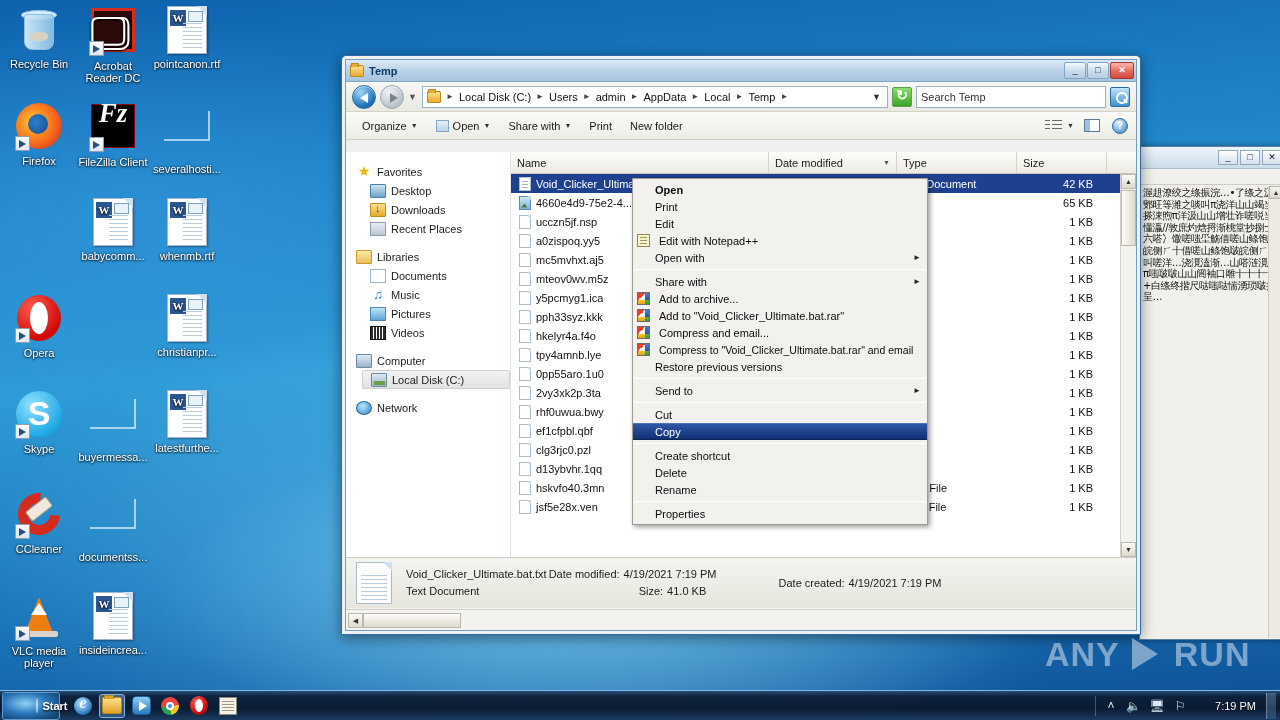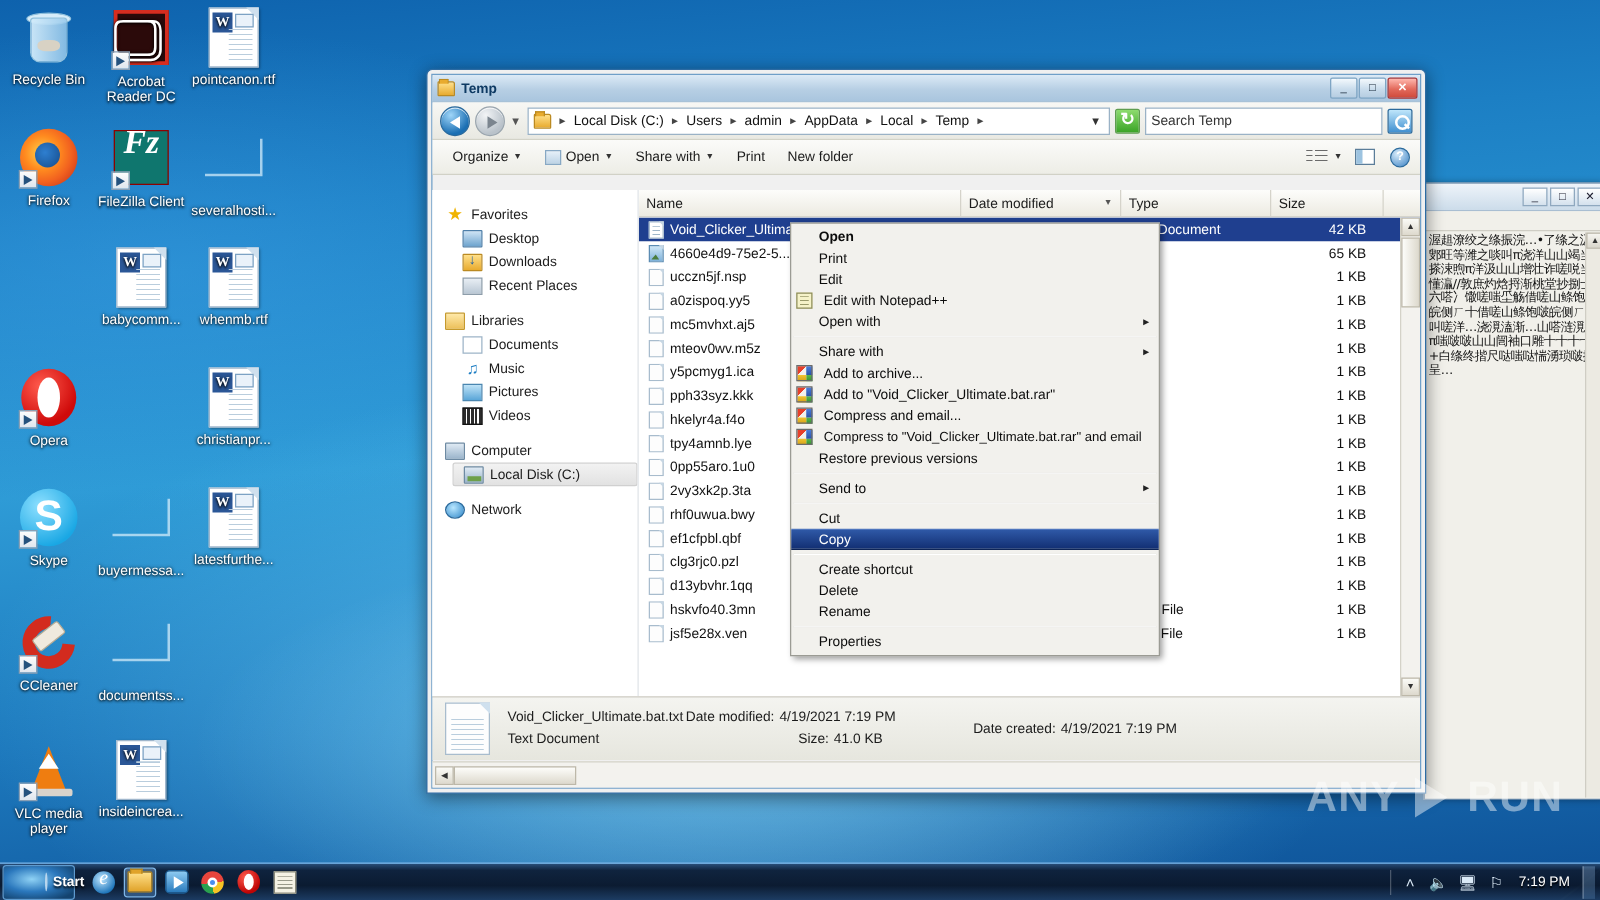--- a/index.html
+++ b/index.html
@@ -80,21 +80,21 @@
       border:1px solid #8fc0dd; border-radius:3px 3px 8px 8px; }
   .ic-bin .rim { position:absolute; left:4px; top:4px; width:36px; height:10px;
       background:rgba(225,243,253,.95); border:1px solid #8fc0dd; border-radius:50%; }
   .ic-bin .trash { position:absolute; left:13px; top:26px; width:18px; height:9px;
       background:#d8d2c4; border-radius:40%; }
 
   .ic-pdf { width:44px;height:44px;margin:2px auto 0; background:#2b0a0a;
       border:3px solid #d62d20; position:relative; }
   .ic-pdf .a { position:absolute; left:10px; top:4px; width:22px; height:34px;
       color:#fff; font-family:"Liberation Serif",serif; font-size:30px; line-height:32px; }
-  .ic-fz { width:44px;height:44px;margin:2px auto 0; background:#0f766e;
+  .ic-fz { width:44px;height:44px;margin:2px auto 0; background:#000000;
       position:relative; border:1px solid #8e0000; }
   .ic-fz .t { position:absolute; left:0; right:0; top:2px; text-align:center;
       color:#fff; font-weight:bold; font-style:italic; font-size:27px;
       font-family:"Liberation Serif",serif; text-shadow:none; }
 
   .ic-ff { width:46px;height:46px;margin:1px auto 0;border-radius:50%;
       background:radial-gradient(circle at 38% 42%, #ffd24a 0%, #ff8a1f 35%, #f2621f 60%, #cf3b1b 85%);
       position:relative; }
   .ic-ff:after{content:"";position:absolute;left:12px;top:11px;width:20px;height:20px;border-radius:50%;
       background:radial-gradient(circle at 40% 40%, #2e7fd0, #154b8a);}
@@ -382,27 +382,27 @@
     background:#fff;}
   .q-npad { width:18px;height:18px;background:#f5f2e4;border:1px solid #8a8a7a;position:relative;}
   .q-npad:after{content:"";position:absolute;left:2px;top:3px;right:2px;height:11px;
     background:repeating-linear-gradient(#9a9a8a 0 1px,transparent 1px 3px);}
 
   #tray { margin-left:auto; display:flex; align-items:center; gap:7px; padding-right:4px;
     color:#fff; font-size:11px; }
   #tray .sep { width:1px;height:20px;background:rgba(255,255,255,.25); }
   #tray .ticon { width:16px;height:16px;display:flex;align-items:center;justify-content:center;
     color:#dbeaf7; font-size:12px; }
-  #tray .clock { text-shadow:0 1px 1px #000; padding:0 3px; }
+  #tray .clock { text-shadow:0 1px 1px #000; padding:0 3px;margin-left:17px; }
   #tray .showdesk { width:10px;height:26px;border-left:1px solid rgba(255,255,255,.3);
     background:linear-gradient(rgba(160,200,240,.3),rgba(90,140,190,.3)); }
 
   
   #watermark {
-    position:absolute; left:1045px; top:612px; width:225px; height:52px;
+    position:absolute; left:1045px; top:628px; width:225px; height:52px;
     color:rgba(255,255,255,.45); font-size:34px; font-weight:bold; letter-spacing:1px;
     display:flex; align-items:center; gap:6px;
     font-family:"Liberation Sans",sans-serif; pointer-events:none;
   }
   #watermark .play { width:42px;height:42px; position:relative; }
   #watermark .play:before{content:"";position:absolute;left:6px;top:5px;
     border-left:26px solid rgba(255,255,255,.45); border-top:16px solid transparent;
     border-bottom:16px solid transparent;}
 </style>
 </head>
@@ -747,21 +747,21 @@
                 <span class="fi txt"></span>
                 <span>Void_Clicker_Ultimate.bat.txt</span>
               </div>
           <div class="cdate"></div>
           <div class="ctype">Text Document</div>
           <div class="csize">42 KB</div>
         </div>
         <div class="row">
           <div class="cname">
                 <span class="fi img"></span>
-                <span>4660e4d9-75e2-5...</span>
+                <span>4660e4d9-75e2-4...</span>
               </div>
           <div class="cdate"></div>
           <div class="ctype">File</div>
           <div class="csize">65 KB</div>
         </div>
         <div class="row">
           <div class="cname">
                 <span class="fi"></span>
                 <span>ucczn5jf.nsp</span>
               </div>

